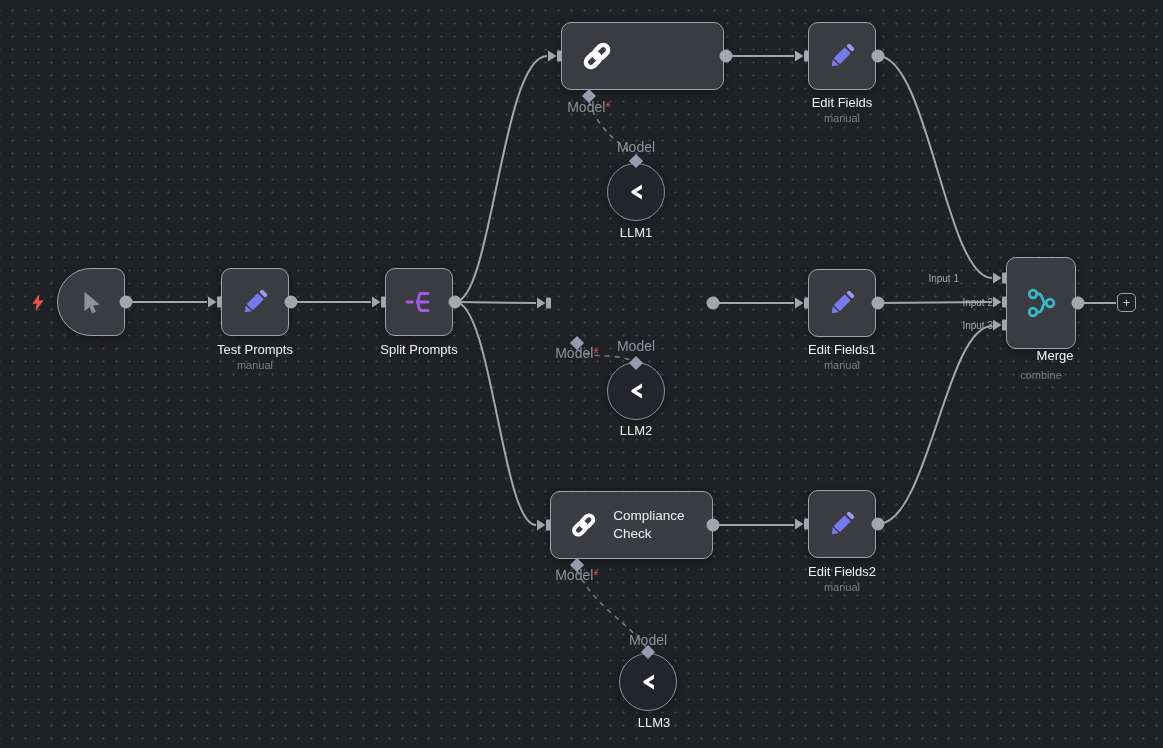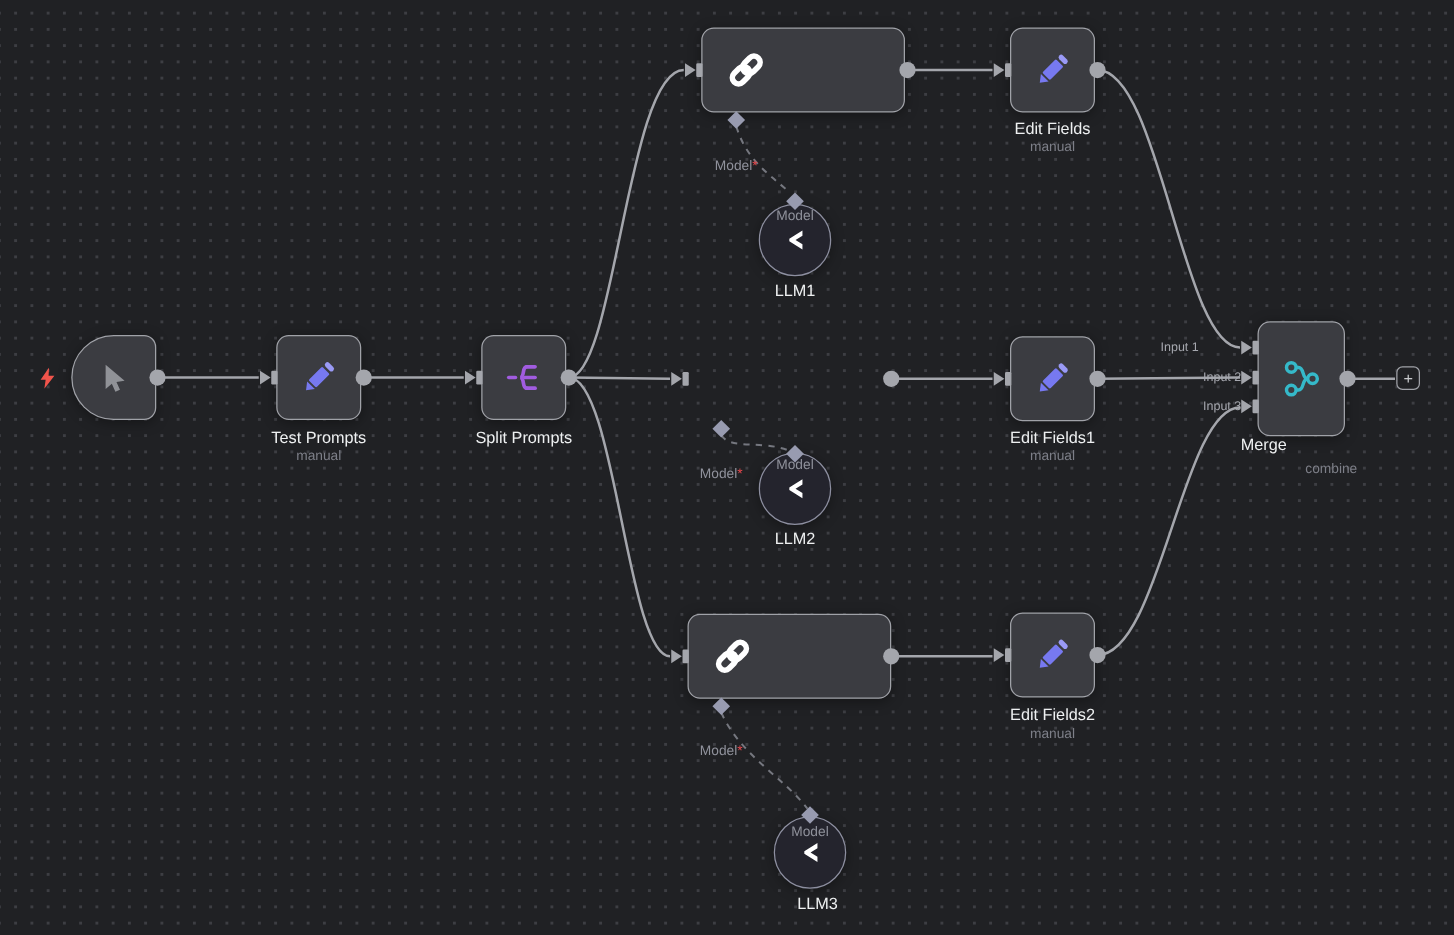--- a/index.html
+++ b/index.html
@@ -35,21 +35,21 @@
     position:absolute; transform:translateX(-50%); white-space:nowrap;
     color:#eef0f1; font-size:13px; font-weight:500; text-align:left;
   }
   .lbl.multiline { white-space:pre-line; line-height:17px; }
   .sub {
     position:absolute; transform:translateX(-50%); white-space:nowrap;
     color:#7d7f88; font-size:11px; text-align:center;
   }
   .port-lbl {
     position:absolute; transform:translateX(-50%); white-space:nowrap;
-    color:#8f919b; font-size:11px;margin-top:28px;
+    color:#8f919b; font-size:14px;
   }
   .req { color:#e5484d; }
   .input-lbl {
     position:absolute; width:58px; text-align:right;
     color:#a6a8af; font-size:10px; white-space:nowrap;
   }
   svg.overlay { position:absolute; left:0; top:0; pointer-events:none; }
   svg.overlay .edge { pointer-events:auto; }
   .icon { display:block; }
 </style>
@@ -98,20 +98,21 @@
   </div>
 
 
   <div class="node wide" style="left:550px;top:491px;width:163px;height:68px;">
     <svg class="icon" width="36" height="36" viewBox="0 0 24 24" fill="none" stroke="#ffffff" stroke-width="3" stroke-linejoin="round">
       <g transform="rotate(-45 12 12)">
         <rect x="2.9" y="8.7" width="10.4" height="6.6" rx="3.3"></rect>
         <rect x="10.7" y="8.7" width="10.4" height="6.6" rx="3.3"></rect>
       </g>
     </svg>
+    <div class="node-title">Compliance Check</div>
   </div>
 
   <div class="node" style="left:808px;top:22px;width:68px;height:68px;">
     <svg class="icon" width="32" height="32" viewBox="0 0 24 24">
       <g transform="rotate(45 12 12)">
         <rect x="8.75" y="1.4" width="6.5" height="3.1" rx="1.55" fill="#9a9af6"></rect>
         <rect x="8.75" y="5.9" width="6.5" height="11.6" rx="0.8" fill="#7779f0"></rect>
         <polygon points="8.75,18.6 15.25,18.6 12,22.8" fill="#7779f0"></polygon>
       </g>
     </svg>
@@ -250,22 +251,22 @@
   <div class="lbl" style="left:842px;top:342px;">Edit Fields1</div>
   <div class="sub" style="left:842px;top:359px;">manual</div>
 
   <div class="lbl" style="left:842px;top:564px;">Edit Fields2</div>
   <div class="sub" style="left:842px;top:581px;">manual</div>
 
   <div class="lbl" style="left:636px;top:225px;">LLM1</div>
   <div class="lbl" style="left:636px;top:423px;">LLM2</div>
   <div class="lbl" style="left:648px;top:715px;padding-left:12px;">LLM3</div>
 
-  <div class="lbl" style="left:1011px;top:348px;">Merge</div>
-  <div class="sub" style="left:1041px;top:369px;margin-left:24px;">combine</div>
+  <div class="lbl" style="left:1055px;top:348px;">Merge</div>
+  <div class="sub" style="left:1041px;top:369px;">combine</div>
 
   <div class="port-lbl" style="left:589px;top:99px;"><span>Model</span><span class="req">*</span></div>
   <div class="port-lbl" style="left:577px;top:345px;"><span>Model</span><span class="req">*</span></div>
   <div class="port-lbl" style="left:577px;top:567px;"><span>Model</span><span class="req">*</span></div>
 
   <div class="port-lbl" style="left:636px;top:139px;">Model</div>
   <div class="port-lbl" style="left:636px;top:338px;">Model</div>
   <div class="port-lbl" style="left:648px;top:632px;">Model</div>
 
   <div class="input-lbl" style="left:901px;top:273px;">Input 1</div>

